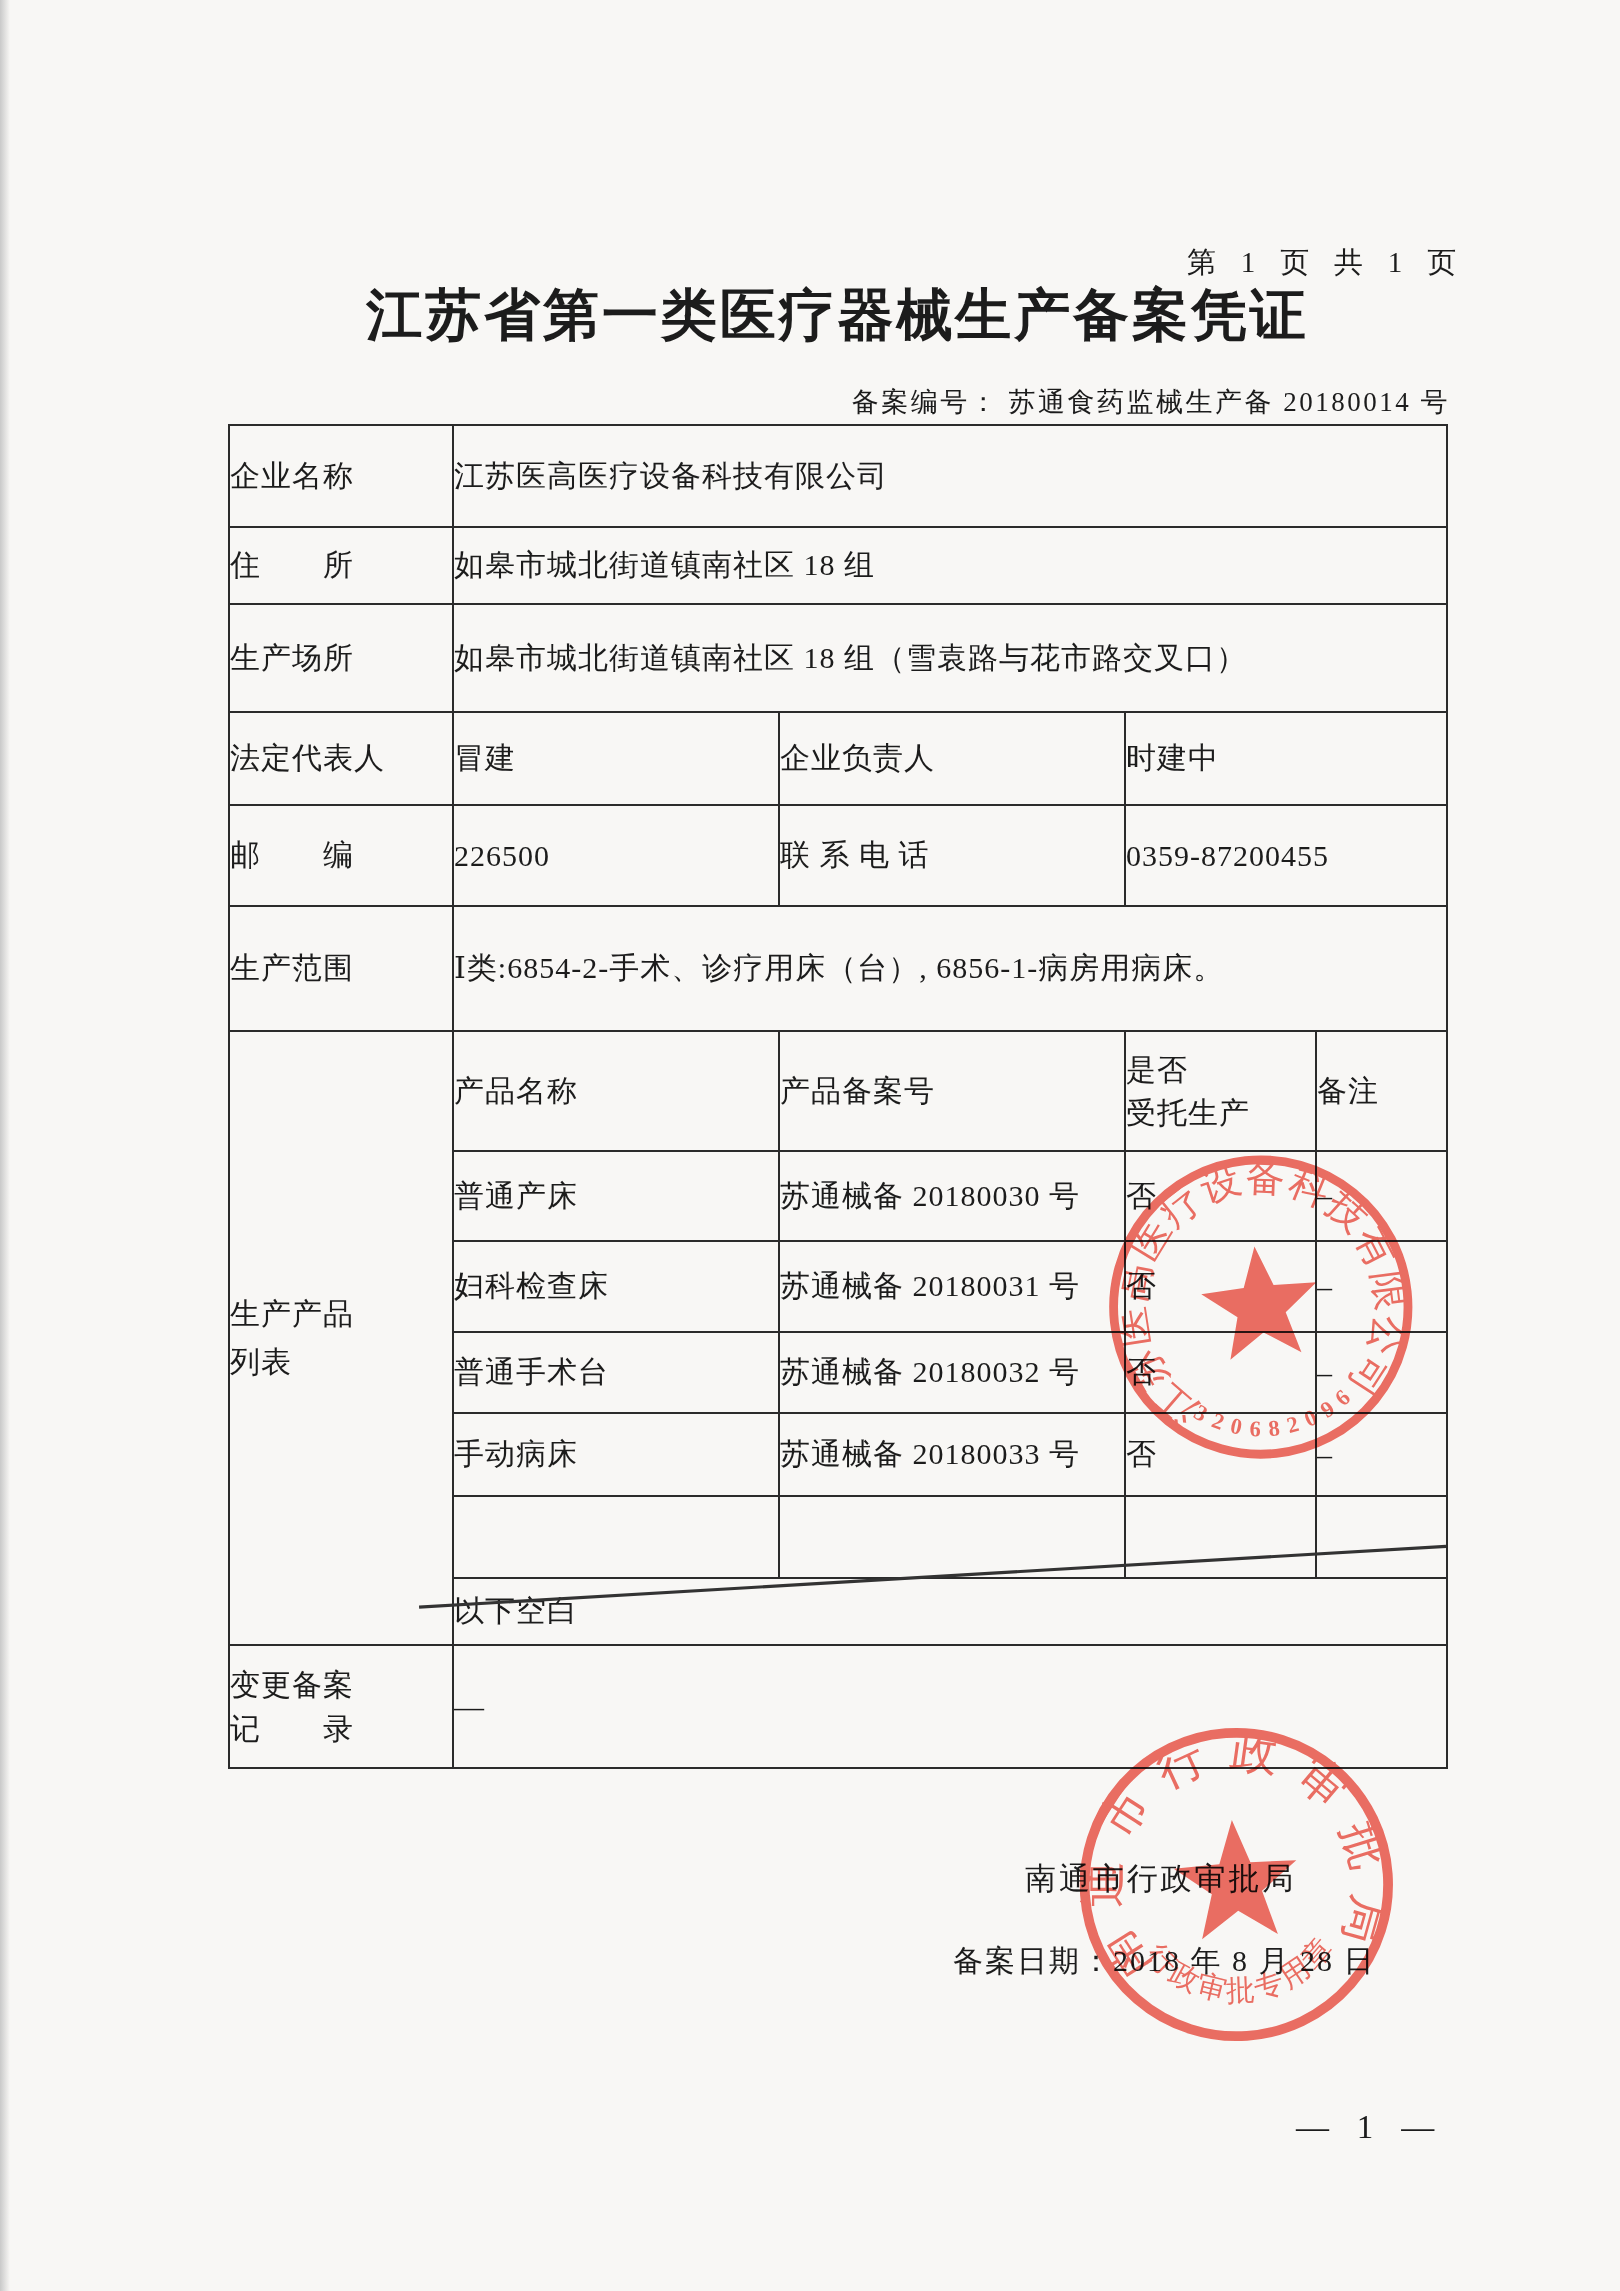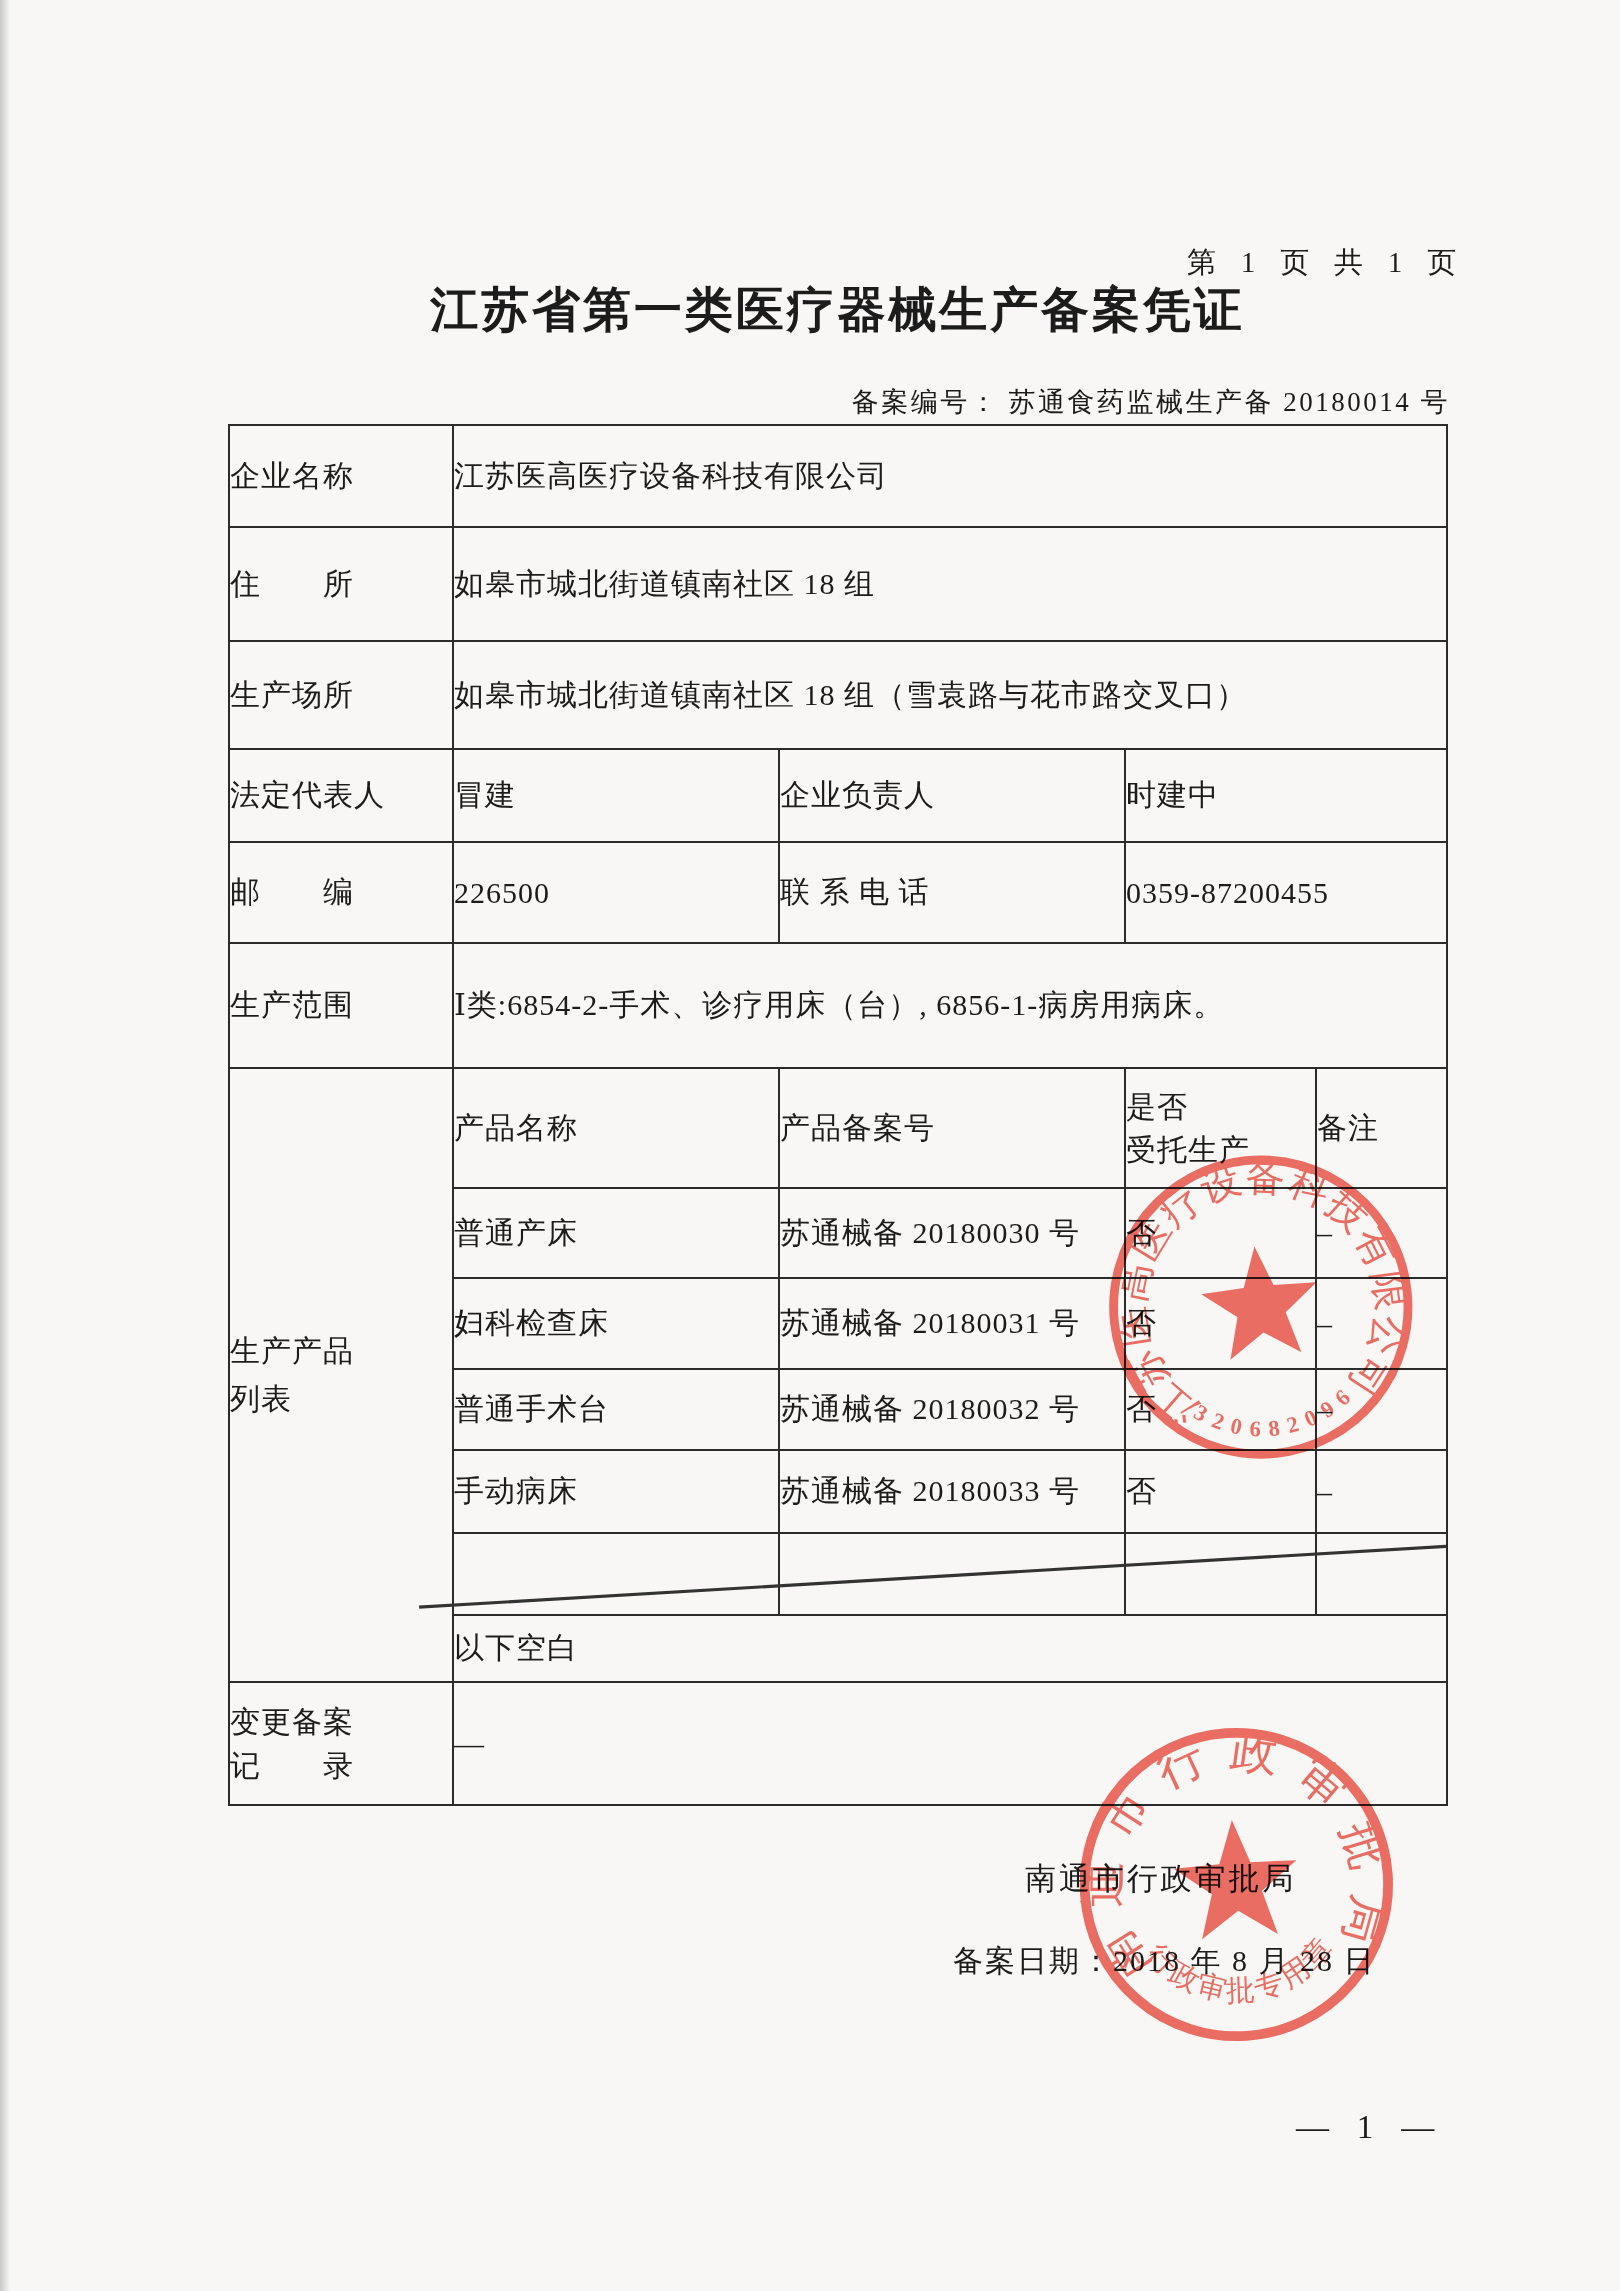--- a/index.html
+++ b/index.html
@@ -4,21 +4,21 @@
 <style>
   html,body{margin:0;padding:0;background:#e9e7e4;}
   .page{position:relative;width:1620px;height:2292px;background:#f8f7f5;
         font-family:"Liberation Serif","DejaVu Serif",serif;color:#1c1c1c;overflow:hidden;}
   .scan-edge{position:absolute;left:0;top:0;bottom:0;width:9.8px;
         background:linear-gradient(90deg,#c9c9c9,rgba(201,201,201,0));}
 
   .page-indicator{position:absolute;top:243px;right:155px;font-size:29px;letter-spacing:8.8px;white-space:nowrap;text-align:center;}
   .doc-title{position:absolute;left:228px;width:1219px;top:278px;text-align:center;
         font-family:"Liberation Sans","DejaVu Sans",sans-serif;font-weight:900;
-        font-size:48px;letter-spacing:2.9px;white-space:nowrap;}
+        font-size:56px;letter-spacing:2.9px;white-space:nowrap;}
   .reg-line{position:absolute;top:384px;right:170px;font-size:27px;letter-spacing:2.5px;white-space:nowrap;}
 
   table.cert{position:absolute;left:228px;top:424px;width:1219px;border-collapse:collapse;
         table-layout:fixed;border:2.9px solid #262626;}
   table.cert td{border:2.4px solid #2b2b2b;font-size:30px;text-align:left;
         vertical-align:middle;padding:0;letter-spacing:1px;overflow:hidden;}
   td.lbl{text-align:left;padding-left:33px;letter-spacing:2px;}
   td.val-left{text-align:left;padding-left:45px;}
   td.pre{white-space:pre-line;}
   td.list-lbl{vertical-align:top;padding-top:21.6px;text-align:center;white-space:pre-line;line-height:1.6;}
@@ -50,21 +50,21 @@
         <col style="width:272px">
       <col style="width:74px">
         <col style="width:191px">
         <col style="width:131px">
     </colgroup>
     <tbody>
         <tr style="height:102px">
       <td class="lbl">企业名称</td>
       <td class="val-left" colspan="5">江苏医高医疗设备科技有限公司</td>
     </tr>
-    <tr style="height:114px">
+    <tr style="height:77px">
       <td class="lbl">住　　所</td>
       <td class="val-left" colspan="5">如皋市城北街道镇南社区 18 组</td>
     </tr>
     <tr style="height:108px">
       <td class="lbl">生产场所</td>
       <td class="val-left" colspan="5">如皋市城北街道镇南社区 18 组（雪袁路与花市路交叉口）</td>
     </tr>
     <tr style="height:93px">
       <td class="lbl">法定代表人</td>
       <td>冒建</td>

